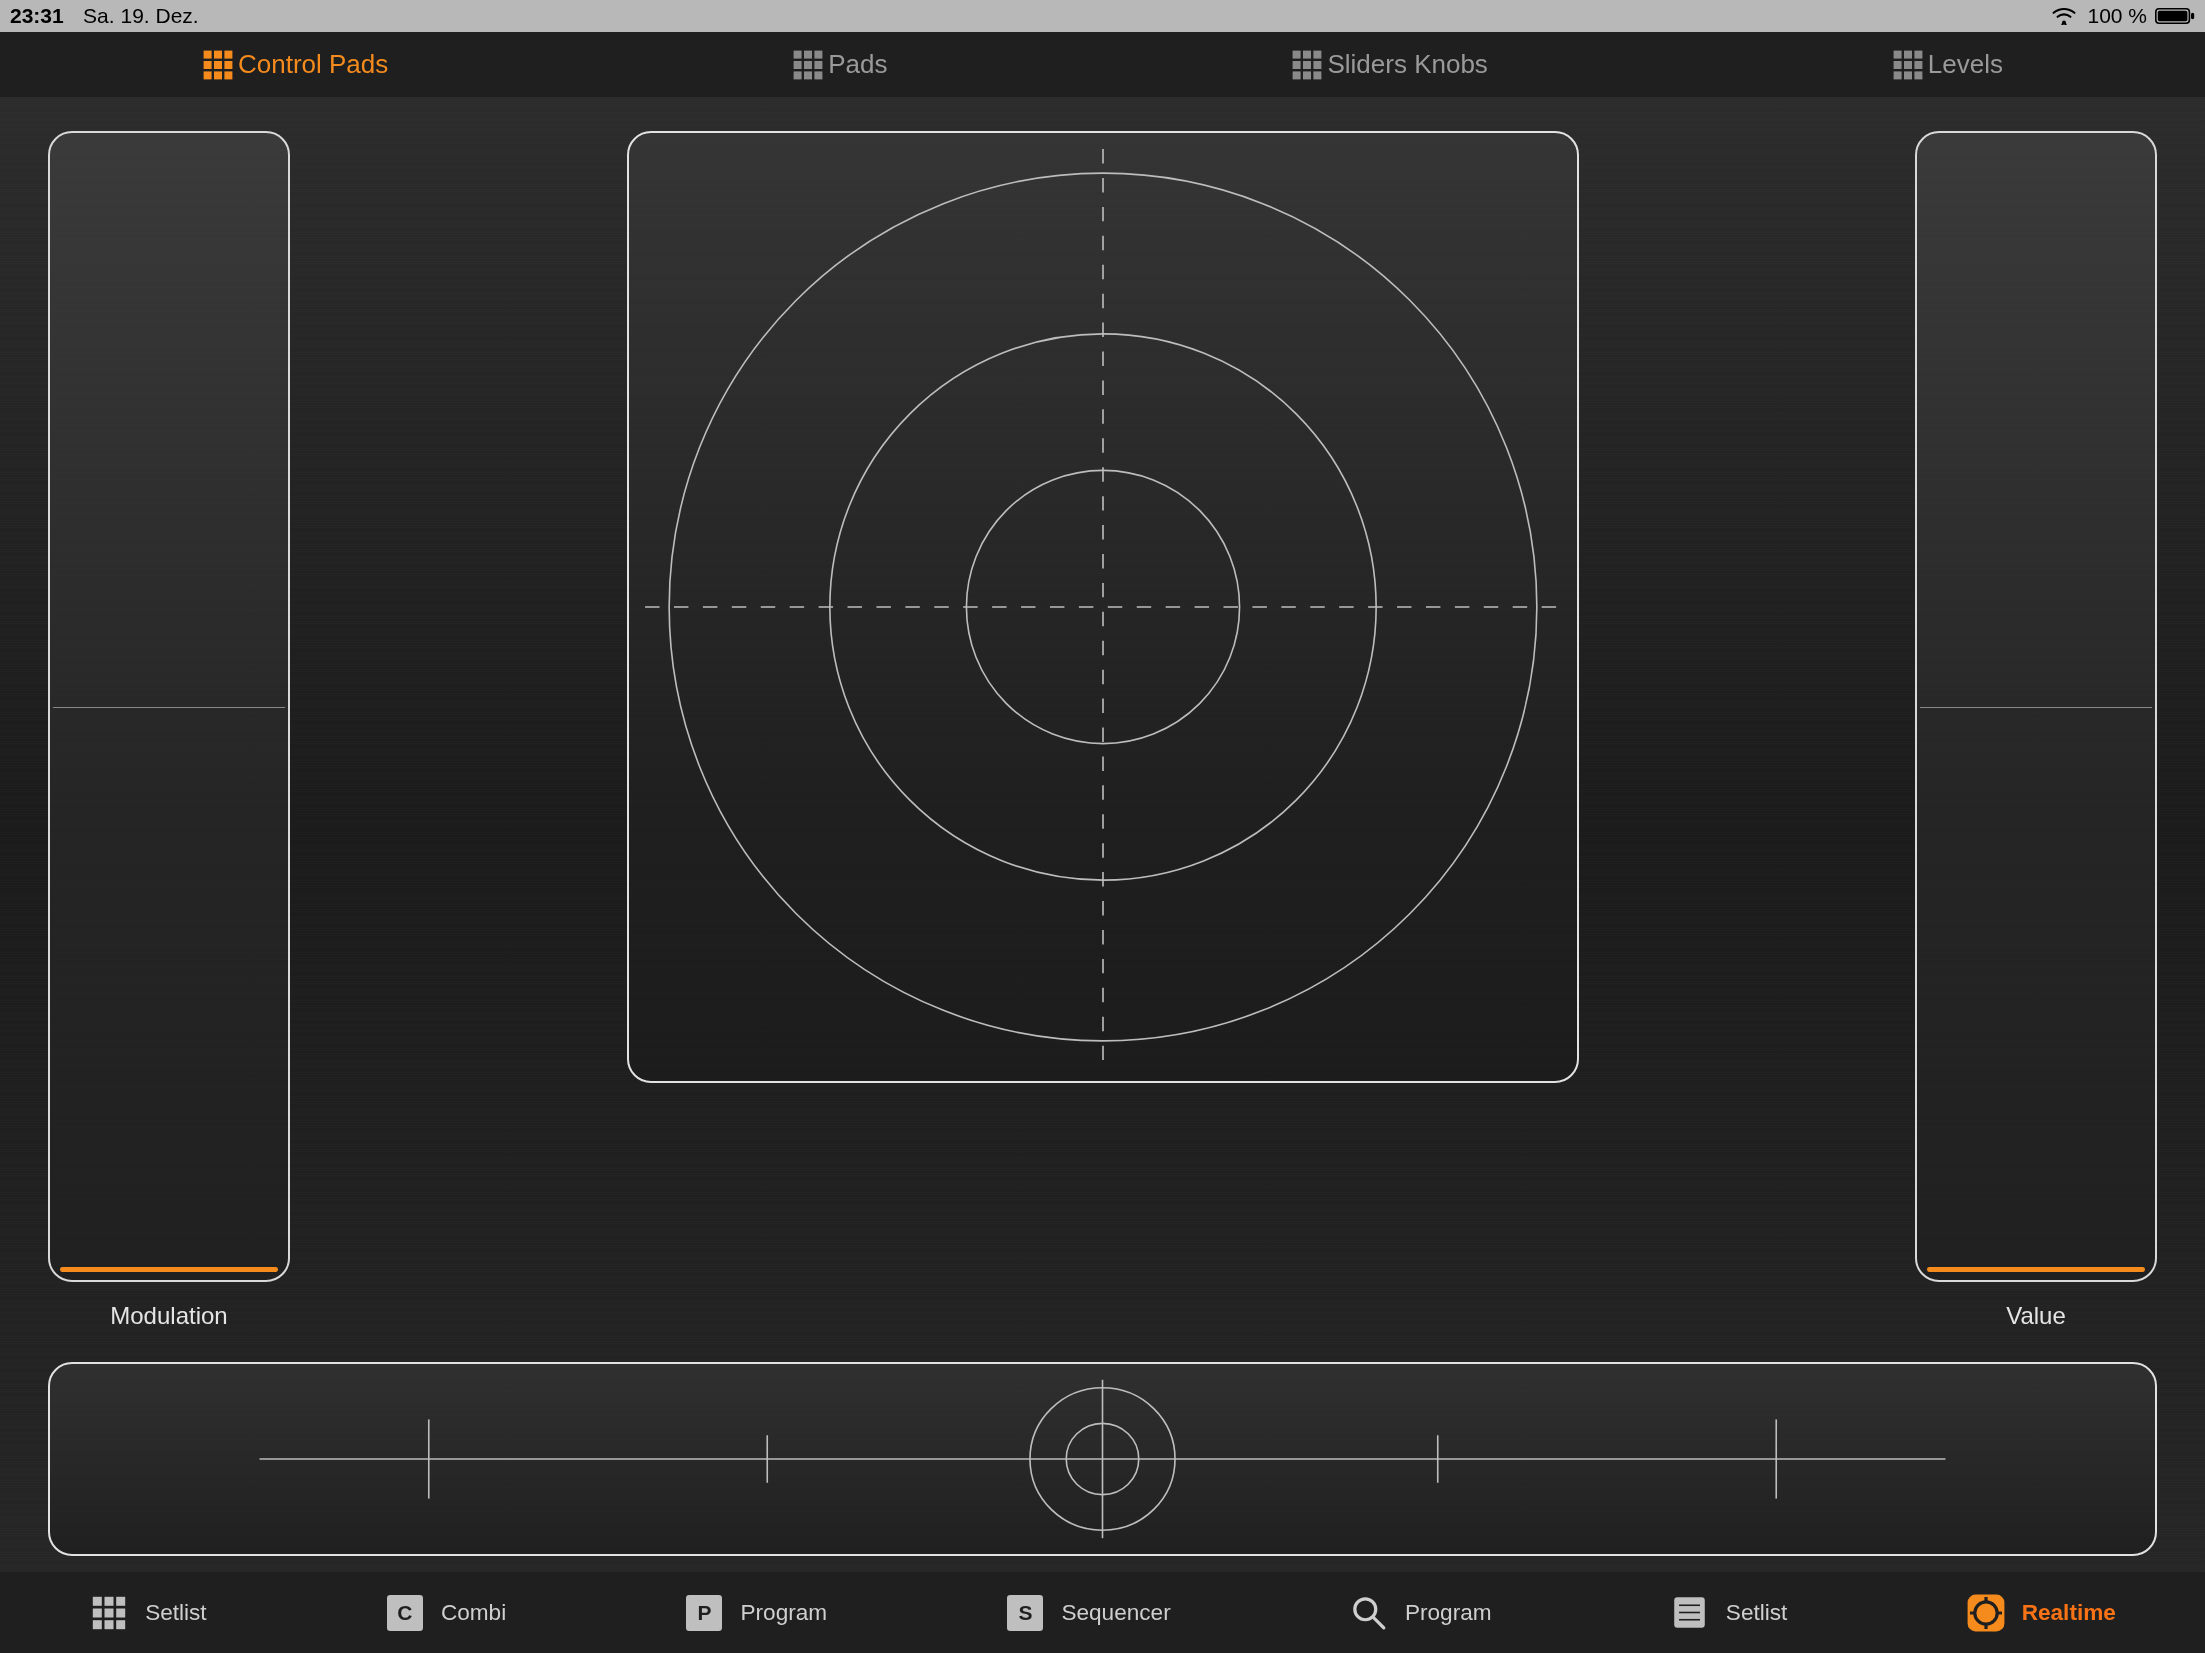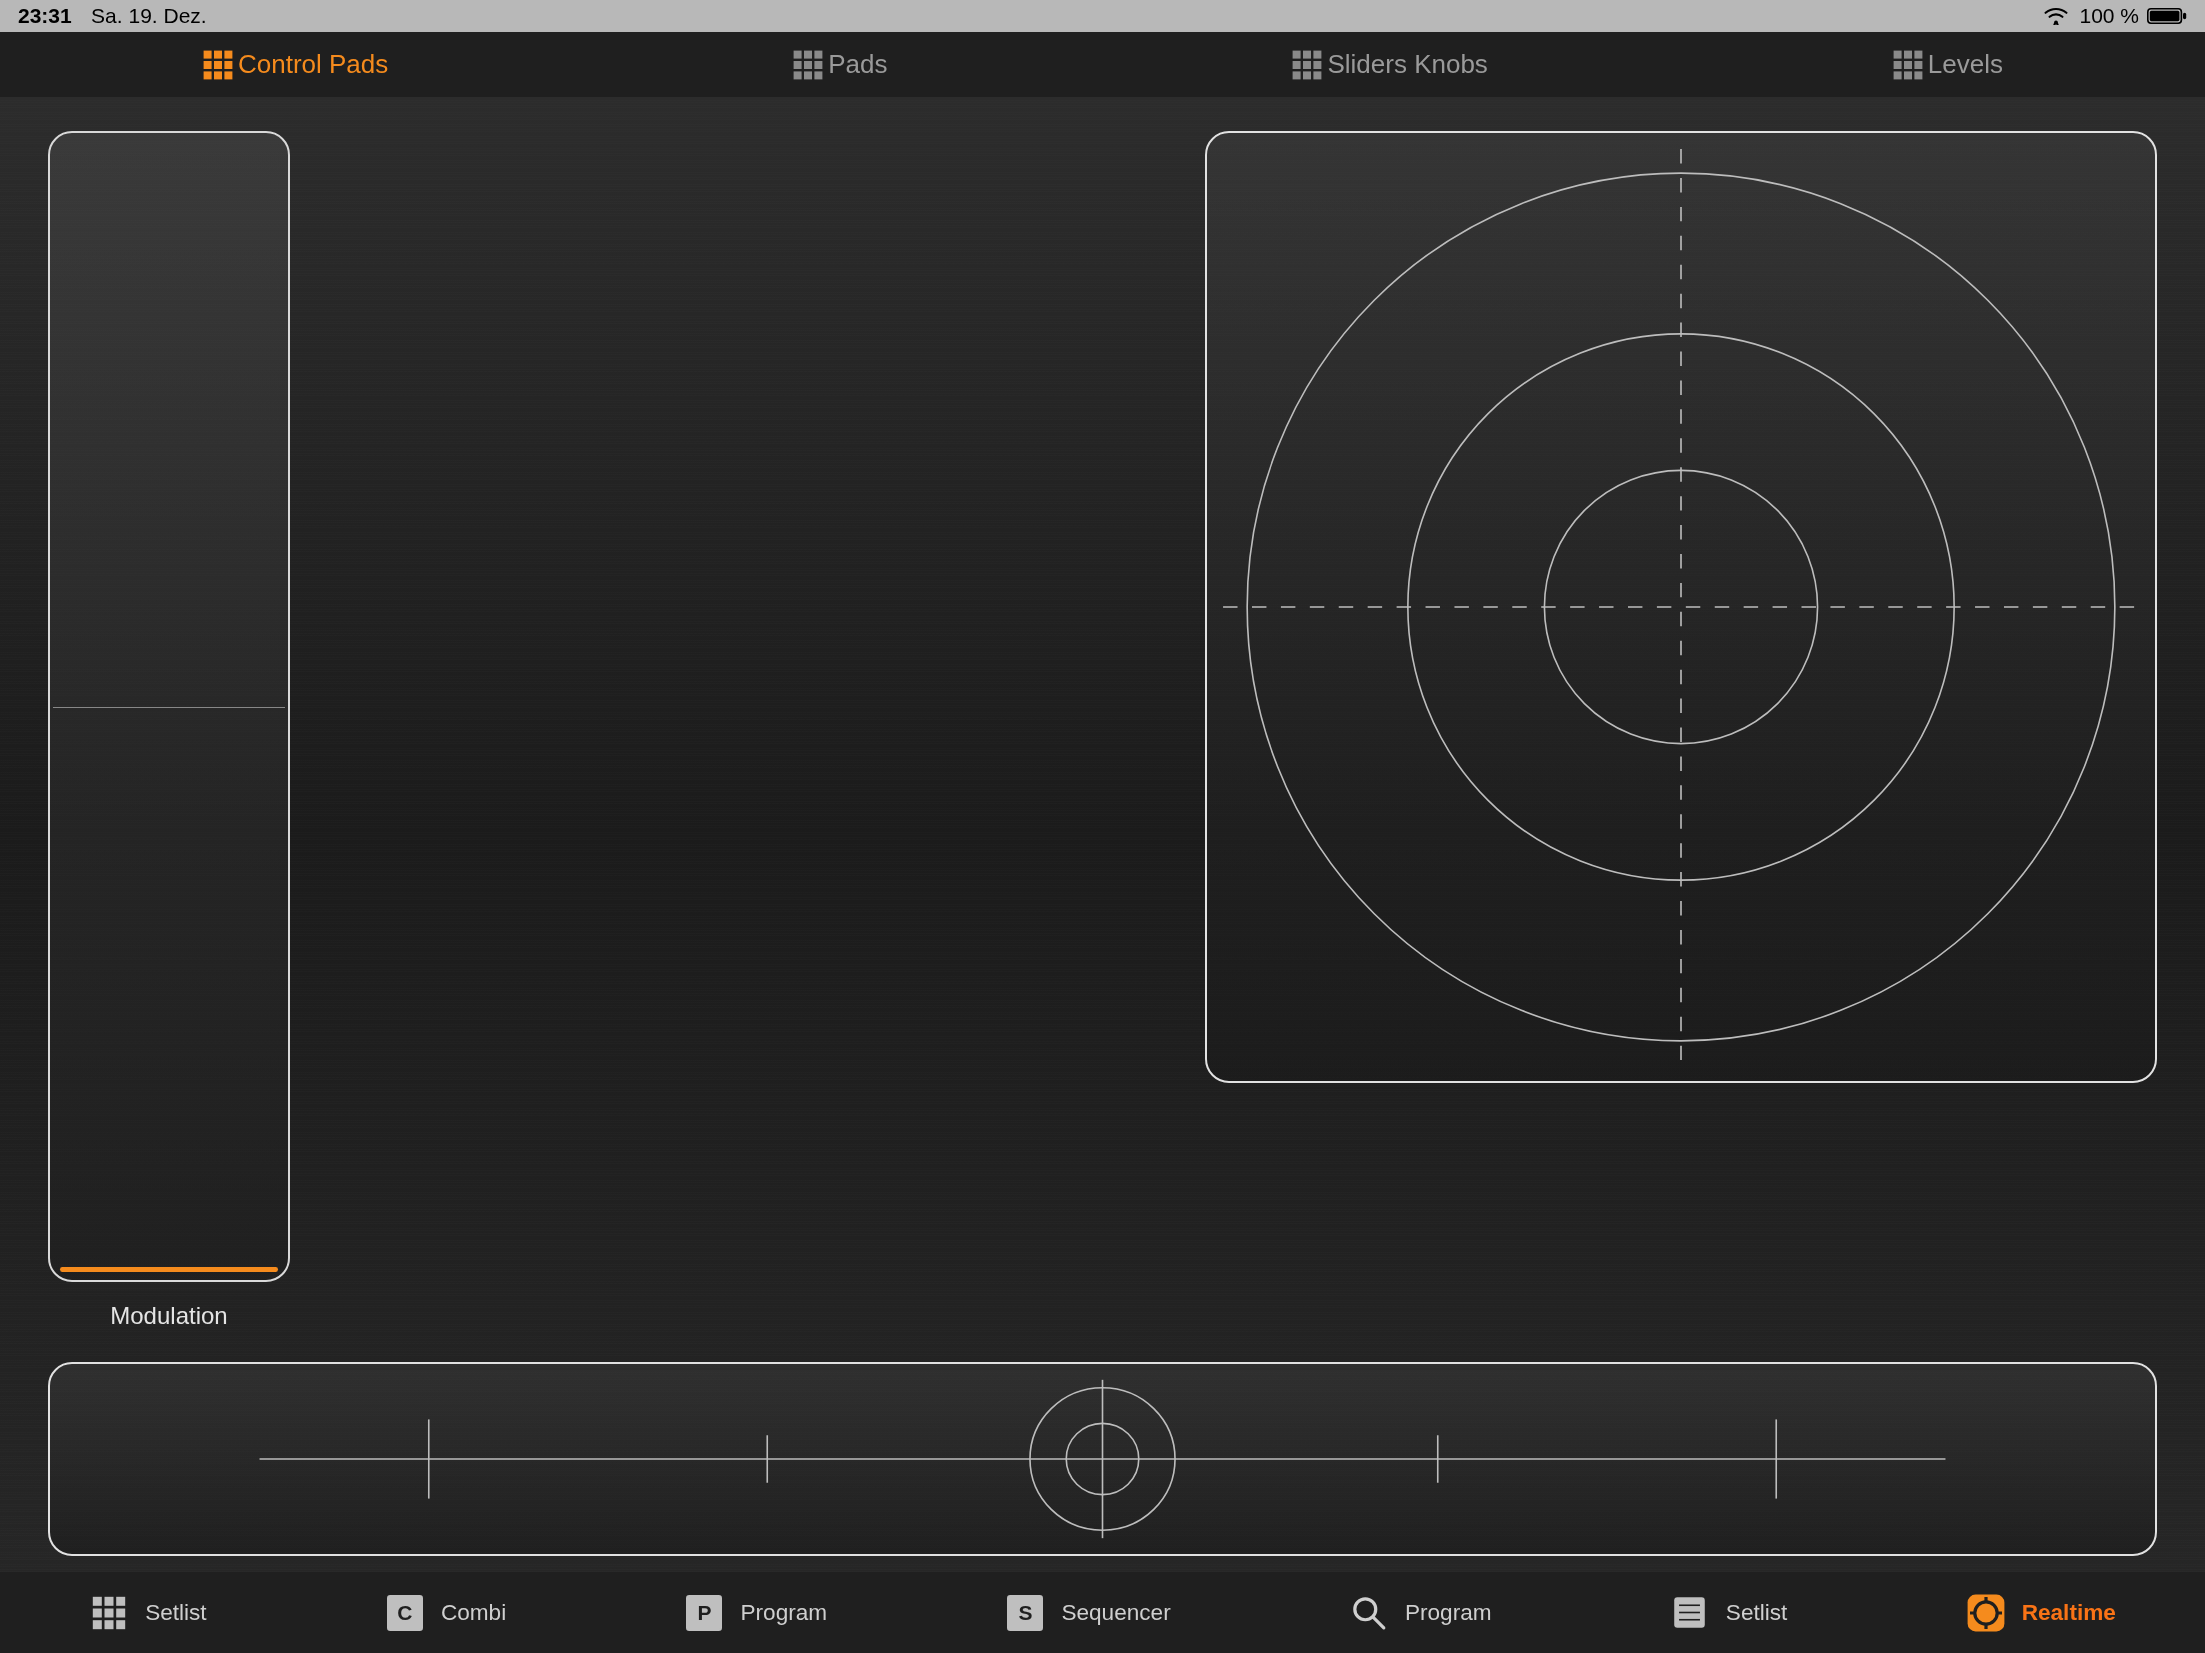--- a/index.html
+++ b/index.html
@@ -17,21 +17,21 @@
 
   
   .status-bar {
     height: 32px;
     background: #b8b8b8;
     color: #000;
     display: flex;
     align-items: center;
     font-size: 21px;
     font-weight: 500;
-    padding: 0 18px;
+    padding: 0 10px;
   }
   .status-bar .time { margin-right: 19.4px; font-weight:600;}
   .status-bar .date { flex: 0 0 auto; }
   .status-bar .spacer { flex: 1; }
   .status-bar .wifi { margin-right: 11.3px; }
   .status-bar .battery-pct { margin-right: 8px; }
   .status-bar svg { display:block; }
 
   
   .top-tabs {
@@ -262,20 +262,27 @@
           </g>
           <g stroke="#bdbdbd" stroke-width="2" stroke-dasharray="18 18">
             <line x1="20" y1="590" x2="1160" y2="590"></line>
             <line x1="590" y1="20" x2="590" y2="1160"></line>
           </g>
         </svg>
       </div>
       <div style="height:48px"></div>
     </div>
 
+    <div class="side-col">
+      <div class="vpad">
+        <div class="midline"></div>
+        <div class="bottom-indicator"></div>
+      </div>
+      <div class="label">Value</div>
+    </div>
   </div>
 
   <div class="ribbon-wrap">
     <div class="ribbon">
       <svg viewBox="0 0 2612 240" preserveAspectRatio="none">
         <g stroke="#bdbdbd" stroke-width="2" fill="none">
 
           <line x1="260" y1="120" x2="2352" y2="120"></line>
 
           <line x1="470" y1="70" x2="470" y2="170"></line>

